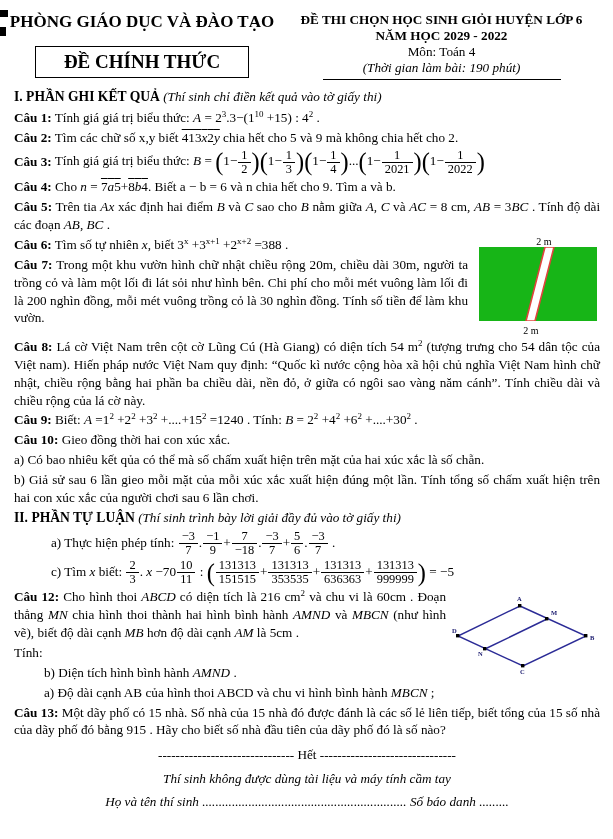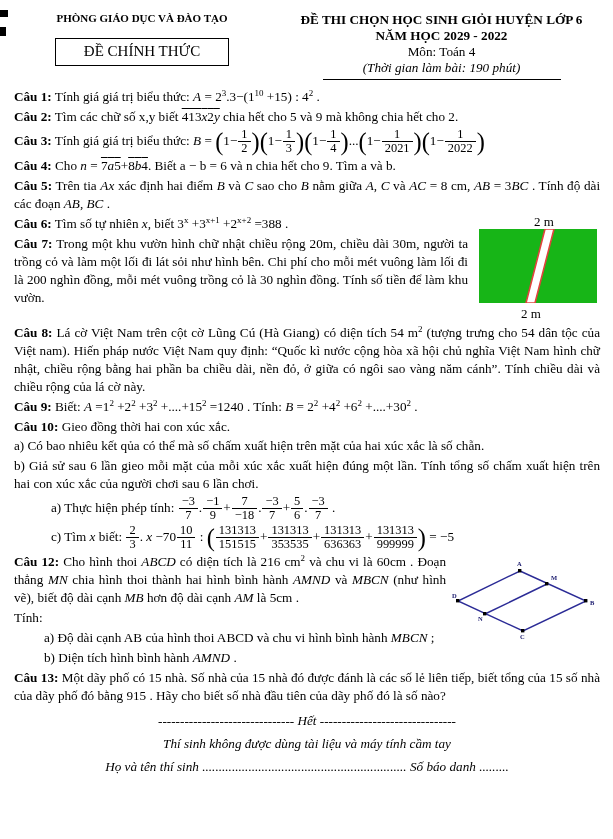--- a/index.html
+++ b/index.html
@@ -8,53 +8,53 @@
   .artifact{position:absolute;left:0;background:#000;}
   .a1{top:10px;width:8px;height:7px;}
   .a2{top:27px;width:6px;height:9px;}
 
   
   .header{display:flex;padding:12px 6px 0 8px;}
   .header-left{width:268px;text-align:center;line-height:1.22;}
   .header-right{flex:1;text-align:center;line-height:1.22;}
   .bold{font-weight:bold;}
   .italic{font-style:italic;}
-  .hdr-sm{font-size:11px;}
+  .hdr-sm{font-size:17px;}
   .underlined{display:inline-block;border-bottom:1.4px solid #000;padding:0 6px 1px;}
   .stamp-wrap{margin-top:13px;}
-  .stamp{display:inline-block;border:1.7px solid #000;padding:3px 28px 4px;font-weight:normal;font-size:15px;}
+  .stamp{display:inline-block;border:1.7px solid #000;padding:3px 28px 4px;font-weight:bold;font-size:19px;}
   .hr-line{width:238px;border-top:1.6px solid #000;margin:3px auto 0;}
 
   
   .doc-body{padding:8px 13px 0 14px;text-align:justify;}
   p.q{margin:0 0 2px;line-height:1.36;}
   .qlabel{font-weight:bold;}
   .section b{font-size:13.6px;}
   .note{font-style:italic;}
   .indent1{padding-left:37px;}
   .indent2{padding-left:30px;}
   sup{font-size:0.68em;line-height:0;}
   i{font-family:inherit;}
   .ovl{text-decoration:overline;}
   .frac{display:inline-block;vertical-align:middle;text-align:center;line-height:1.05;font-size:0.94em;margin:0 1px;}
   .frac .num{display:block;padding:0 3px;border-bottom:1px solid #000;}
   .frac .den{display:block;padding:0 3px;}
   .bigp{font-size:1.85em;vertical-align:middle;line-height:0;font-weight:normal;}
 
   
   .fig7{float:right;width:124px;margin:0 0 2px 8px;text-align:center;}
-  .fig7-label{font-size:13px;line-height:1.1;}
+  .fig7-label{font-size:10px;line-height:1.1;}
   .fig7-label.top{text-align:center;padding-left:12px;}
   .fig7-label.bottom{text-align:center;padding-right:14px;}
   .fig12{float:right;width:148px;margin:2px 0 0 6px;}
   .fig12 svg{display:block;}
 
   
   .footer{clear:both;margin-top:6px;text-align:center;line-height:1.45;}
-  .footer p{margin:4px;font-style:italic;}
+  .footer p{margin:4px;}
   .clear{clear:both;}
 </style>
 </head>
 <body>
 
 <div class="page">
   <div class="artifact a1"></div>
   <div class="artifact a2"></div>
 
   <div class="header">
@@ -65,20 +65,21 @@
     <div class="header-right">
       <div class="bold">ĐỀ THI CHỌN HỌC SINH GIỎI  HUYỆN LỚP 6</div>
       <div class="bold">NĂM HỌC 2029 - 2022</div>
       <div>Môn: Toán 4</div>
       <div class="italic">(Thời gian làm bài:  190 phút)</div>
       <div class="hr-line"></div>
     </div>
   </div>
 
   <div class="doc-body">
+    <p class="q section"><b>I.  PHẦN GHI KẾT QUẢ</b> <span class="note">(Thí sinh chỉ điền kết quả vào tờ giấy thi)</span></p>
 
     <p class="q"><b class="qlabel">Câu 1:</b> <span>Tính giá giá trị biểu thức:  <i>A</i> = 2<sup>3</sup>.3−(1<sup>10</sup> +15) : 4<sup>2</sup> .</span></p>
 
     <p class="q"><b class="qlabel">Câu 2:</b> <span>Tìm các chữ số x,y biết  <span class="ovl">413<i>x</i>2<i>y</i></span>  chia hết cho 5 và 9 mà không chia hết cho 2.</span></p>
 
     <p class="q"><b class="qlabel">Câu 3:</b> <span>Tính giá giá trị biểu thức:  <i>B</i> = <span class="bigp">(</span>1−<span class="frac"><span class="num">1</span><span class="den">2</span></span><span class="bigp">)</span><span class="bigp">(</span>1−<span class="frac"><span class="num">1</span><span class="den">3</span></span><span class="bigp">)</span><span class="bigp">(</span>1−<span class="frac"><span class="num">1</span><span class="den">4</span></span><span class="bigp">)</span>...<span class="bigp">(</span>1−<span class="frac"><span class="num">1</span><span class="den">2021</span></span><span class="bigp">)</span><span class="bigp">(</span>1−<span class="frac"><span class="num">1</span><span class="den">2022</span></span><span class="bigp">)</span></span></p>
 
     <p class="q"><b class="qlabel">Câu 4:</b> <span>Cho <i>n</i> = <span class="ovl">7<i>a</i>5</span>+<span class="ovl">8<i>b</i>4</span>. Biết a − b = 6 và n chia hết cho 9. Tìm a và b.</span></p>
 
     <p class="q"><b class="qlabel">Câu 5:</b> <span>Trên tia <i>Ax</i> xác định hai điểm <i>B</i> và <i>C</i> sao cho <i>B</i> nằm giữa <i>A</i>, <i>C</i> và <i>AC</i> = 8 cm, <i>AB</i> = 3<i>BC</i> . Tính độ dài các đoạn <i>AB</i>, <i>BC</i> .</span></p>
@@ -97,20 +98,21 @@
     <p class="q"><b class="qlabel">Câu 7:</b> <span>Trong một khu vườn hình chữ nhật chiều rộng 20m, chiều dài 30m, người ta trồng cỏ và làm một lối đi lát sỏi như hình bên. Chi phí cho mỗi mét vuông làm lối đi là 200 nghìn đồng, mỗi mét vuông trồng cỏ là 30 nghìn đồng. Tính số tiền để làm khu vườn.</span></p>
 
     <p class="q clear"><b class="qlabel">Câu 8:</b> <span>Lá cờ Việt Nam trên cột cờ Lũng Cú (Hà Giang) có diện tích 54 m<sup>2</sup> (tượng trưng cho 54 dân tộc của Việt nam). Hiến pháp nước  Việt Nam quy định: “Quốc kì nước cộng hòa xã hội chủ nghĩa Việt Nam hình chữ nhật, chiều rộng bằng hai phần ba chiều dài, nền đỏ, ở giữa có ngôi sao vàng năm cánh”. Tính chiều dài và chiều rộng của lá cờ này.</span></p>
 
     <p class="q"><b class="qlabel">Câu 9:</b> <span>Biết:  <i>A</i> =1<sup>2</sup> +2<sup>2</sup> +3<sup>2</sup> +....+15<sup>2</sup> =1240  . Tính:  <i>B</i> = 2<sup>2</sup> +4<sup>2</sup> +6<sup>2</sup> +....+30<sup>2</sup> .</span></p>
 
     <p class="q"><b class="qlabel">Câu 10:</b> <span>Gieo đồng thời hai con xúc xắc.</span></p>
     <p class="q">a) Có bao nhiêu kết qủa có thể mà số chấm xuất hiện trên mặt của hai xúc xắc là số chẵn.</p>
     <p class="q">b) Giả sử sau 6 lần gieo mỗi mặt của mỗi xúc xắc xuất hiện đúng một lần. Tính tổng số chấm xuất hiện trên hai con xúc xắc của người chơi sau 6 lần chơi.</p>
 
+    <p class="q section"><b>II. PHẦN TỰ LUẬN</b> <span class="note">(Thí sinh trình bày lời giải đầy đủ vào tờ giấy thi)</span></p>
 
     <p class="q indent1">a) Thực hiện phép tính: <span class="frac"><span class="num">−3</span><span class="den">7</span></span>.<span class="frac"><span class="num">−1</span><span class="den">9</span></span>+<span class="frac"><span class="num">7</span><span class="den">−18</span></span>.<span class="frac"><span class="num">−3</span><span class="den">7</span></span>+<span class="frac"><span class="num">5</span><span class="den">6</span></span>.<span class="frac"><span class="num">−3</span><span class="den">7</span></span> .</p>
     <p class="q indent1">c) Tìm <i>x</i> biết: <span class="frac"><span class="num">2</span><span class="den">3</span></span>. <i>x</i> −70<span class="frac"><span class="num">10</span><span class="den">11</span></span> : <span class="bigp">(</span><span class="frac"><span class="num">131313</span><span class="den">151515</span></span>+<span class="frac"><span class="num">131313</span><span class="den">353535</span></span>+<span class="frac"><span class="num">131313</span><span class="den">636363</span></span>+<span class="frac"><span class="num">131313</span><span class="den">999999</span></span><span class="bigp">)</span> = −5</p>
 
     <div class="fig12">
       <svg width="148" height="84" viewBox="0 0 148 84">
         <g fill="none" stroke-width="1.4" stroke="#2b2b96">
           <polygon points="68,16 134,46 71,76 6,46"></polygon>
           <line x1="95" y1="29" x2="33" y2="59"></line>
         </g>
@@ -128,22 +130,22 @@
           <text x="138" y="50">B</text>
           <text x="68" y="84">C</text>
           <text x="26" y="66">N</text>
           <text x="0" y="43">D</text>
         </g>
       </svg>
     </div>
 
     <p class="q"><b class="qlabel">Câu 12:</b> <span>Cho hình thoi <i>ABCD</i> có diện tích là 216 cm<sup>2</sup> và chu vi là 60cm . Đoạn thẳng <i>MN</i> chia hình thoi thành hai hình bình hành <i>AMND</i> và <i>MBCN</i> (như hình vẽ), biết độ dài cạnh <i>MB</i> hơn độ dài cạnh <i>AM</i> là 5cm .</span></p>
     <p class="q">Tính:</p>
+    <p class="q indent2">b)  Diện tích hình bình hành <i>AMND</i> .</p>
     <p class="q indent2">a)  Độ dài cạnh AB của hình thoi ABCD và chu vi hình bình hành <i>MBCN</i> ;</p>
-    <p class="q indent2">b)  Diện tích hình bình hành <i>AMND</i> .</p>
 
     <p class="q clear"><b class="qlabel">Câu 13:</b> <span>Một dãy phố có 15 nhà. Số nhà của 15 nhà đó được đánh là các số lẻ liên tiếp, biết tổng của 15 số nhà của dãy phố đó bằng 915 . Hãy cho biết số nhà đầu tiên của dãy phố đó là số nào?</span></p>
 
     <div class="footer">
       <p>------------------------------- Hết -------------------------------</p>
       <p class="italic">Thí sinh không được dùng tài liệu và máy tính cầm tay</p>
       <p class="italic">Họ và tên thí sinh ..............................................................  Số báo danh .........</p>
     </div>
   </div>
 </div>

